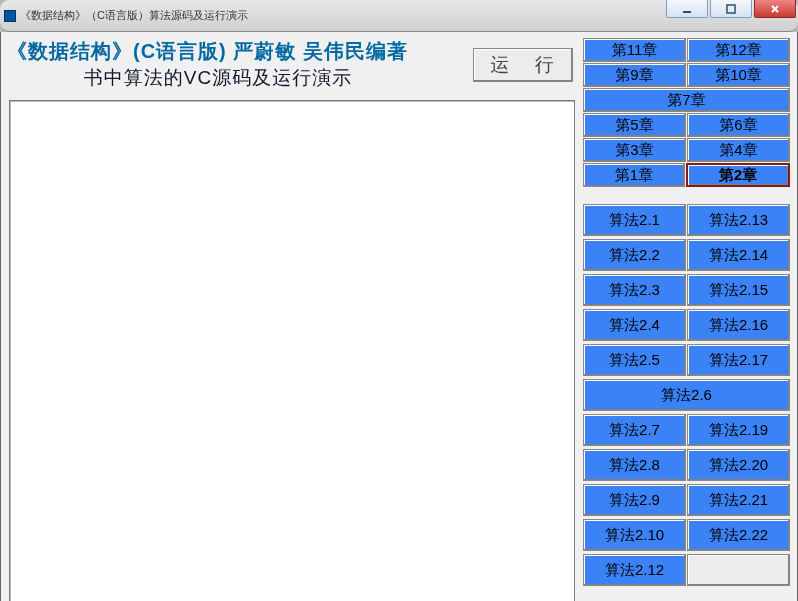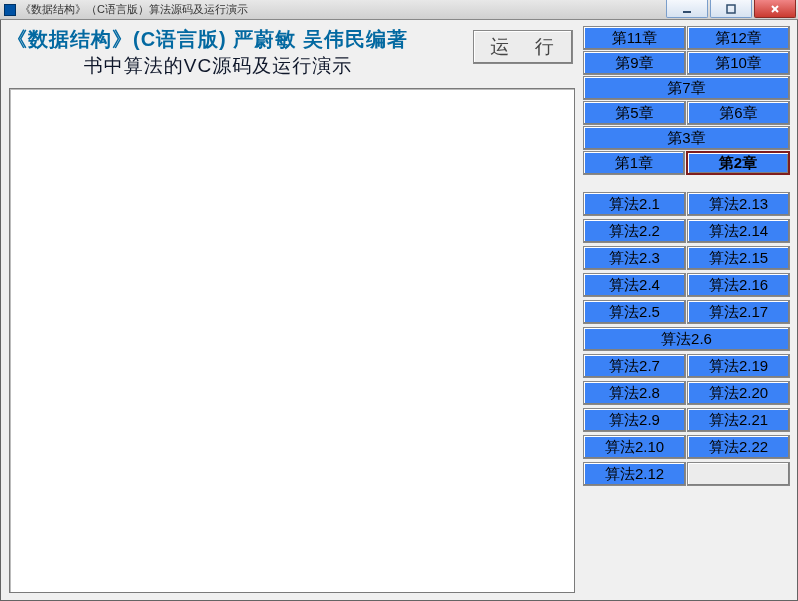--- a/index.html
+++ b/index.html
@@ -6,29 +6,30 @@
   html, body { margin:0; padding:0; }
   body {
     font-family: "Microsoft YaHei", SimSun, sans-serif;
     font-size: 13px;
     background: #b8b8b8;
     width: 798px;
     height: 601px;
     overflow: hidden;
   }
   .titlebar {
-    height: 20px;
+    height: 32px;
     background: linear-gradient(#e8e8e8,#d0d0d0);
     border-bottom: 1px solid #888;
     display: flex;
     align-items: center;
     padding-left: 4px;
     font-size: 11px;
     color: #333;
     position: relative;
+    border-radius: 9px;
   }
   .titlebar .icon { width:12px; height:12px; background:#0052a4; margin-right:4px; display:inline-block; border:1px solid #003366;}
   .titlebar .caps { position:absolute; right:2px; top:0; display:flex; }
   .cap {
     width:42px; height:18px; margin-left:2px;
     display:flex; align-items:center; justify-content:center;
     background:linear-gradient(#f5f8fd,#d6e2f1);
     border:1px solid #7a9ecb; border-top:none;
     font-family: Arial,sans-serif; font-size:12px; color:#314d6e;
     border-radius:0 0 2px 2px;
@@ -41,21 +42,21 @@
     border:1px solid #646464;
     border-top:none;
     position:relative;
     padding:4px 4px 4px 6px;
   }
   .header-row { display:flex; align-items:flex-start; }
   .hdr-text { flex: 0 0 462px; padding-top:2px; }
   .line1 { color:#0369a1; font-size:20px; font-weight:600; letter-spacing:1px; }
   .line2 { color:#0f172a; font-size:19px; letter-spacing:1px; text-align:center; padding-right:40px;}
   .run-btn {
-    margin-left:4px; margin-top:6px;
+    margin-left:4px; margin-top:12px;
     width:100px; height:34px;
     font-size:19px; letter-spacing:10px; color:#444;
     background:#ececec; border:1px solid #888;
     box-shadow:inset -1px -1px #808080, inset 1px 1px #fff;
     display:flex; align-items:center; justify-content:center;
     padding-left:8px;
   }
   .memo {
     position:absolute; left:8px; top:68px;
     width:566px; height:505px;
@@ -78,21 +79,21 @@
     display:flex; align-items:center; justify-content:center;
     cursor:default;
     white-space:nowrap;
   }
   .btn.sel {
     border:2px solid #7f1d1d;
     box-shadow:inset 1px 1px #fff, inset -1px -1px #808080;
     font-weight:600;
   }
   .gap { height:14px; }
-  .alg-grid .btn { height:24px; font-size:15px; margin-bottom:3px;}
+  .alg-grid .btn { height:32px; font-size:15px; margin-bottom:3px;}
   .alg-grid { margin-top:2px; }
 </style>
 </head>
 <body>
 
 <div class="titlebar">
   <span class="icon"></span>
   <span>《数据结构》（C语言版）算法源码及运行演示</span>
   <div class="caps">
     <div class="cap">
@@ -138,20 +139,21 @@
         </div>
         <div class="row">
           <div class="btn">第7章</div>
         </div>
         <div class="row">
           <div class="btn">第5章</div>
           <div class="btn">第6章</div>
         </div>
         <div class="row">
           <div class="btn">第3章</div>
+          <div class="btn">第4章</div>
         </div>
         <div class="row">
           <div class="btn">第1章</div>
           <div class="btn sel">第2章</div>
         </div>
       </div>
     <div class="gap"></div>
     <div id="alg-grid" class="alg-grid">
         <div class="row">
           <div class="btn">算法2.1</div>

